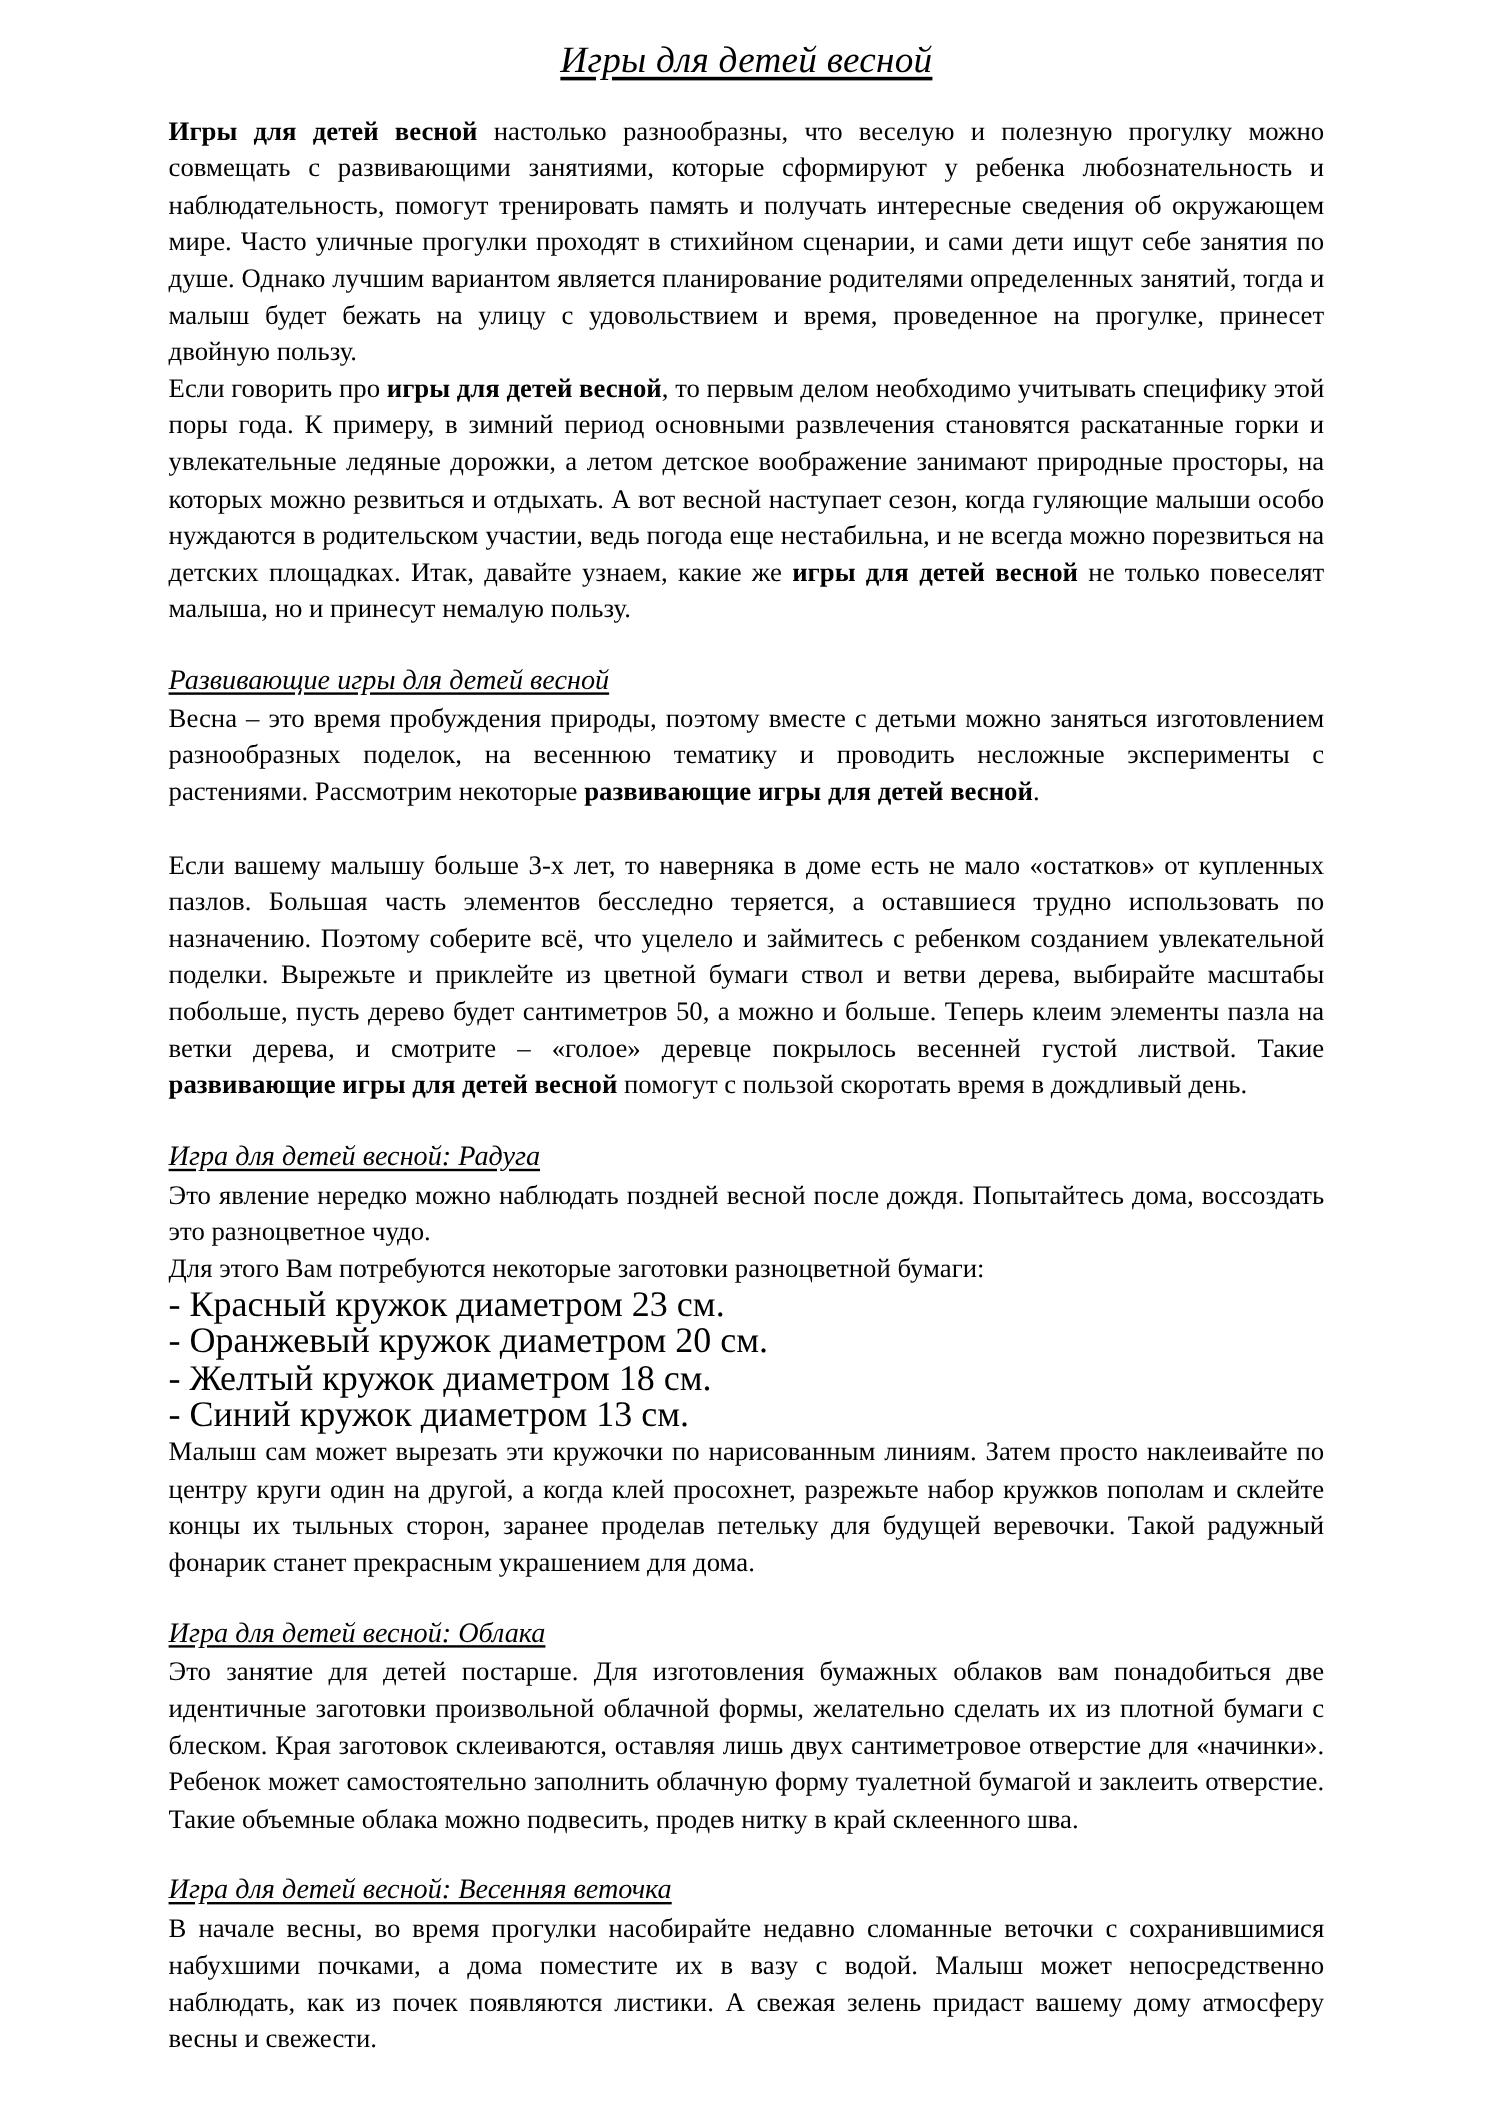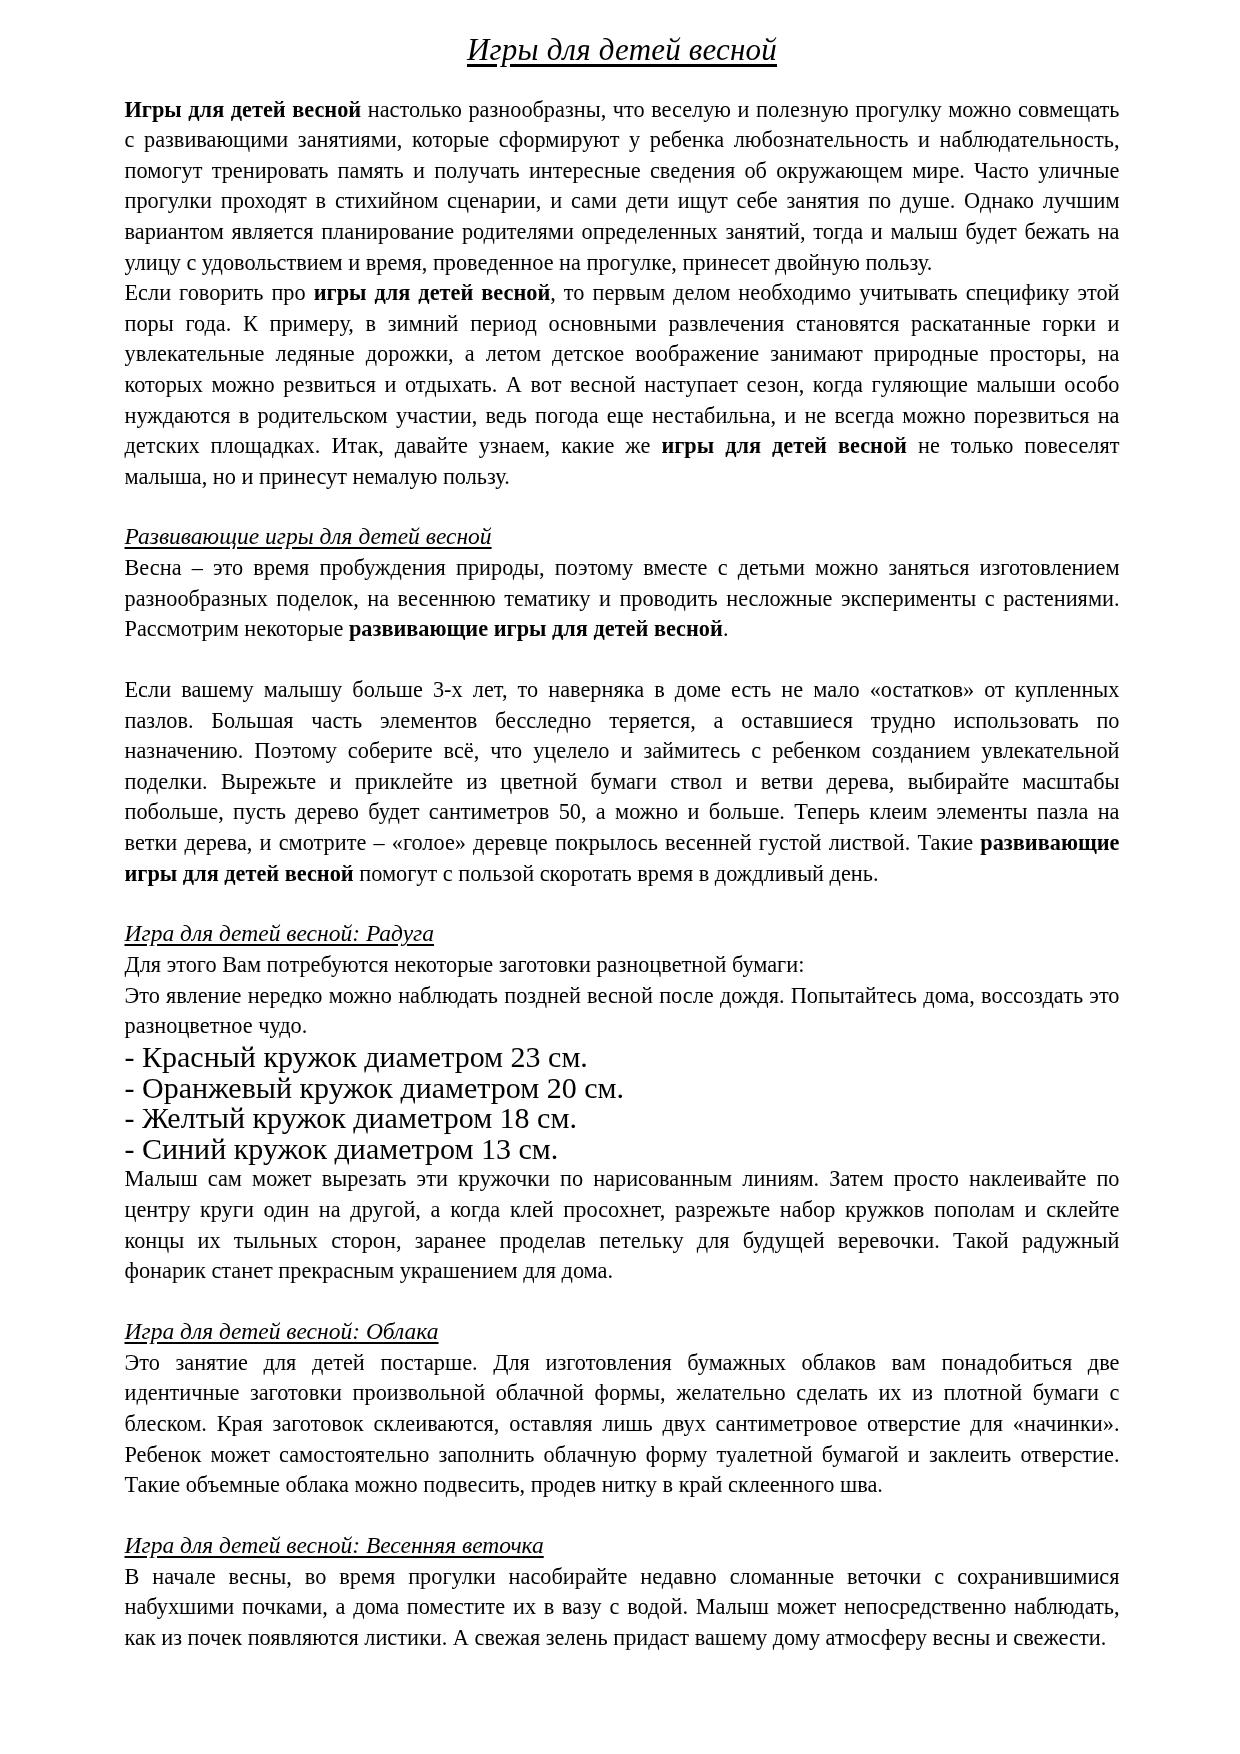--- a/index.html
+++ b/index.html
@@ -29,21 +29,21 @@
   }
   .doc-title .u {
     text-decoration: underline;
     text-underline-offset: 4px;
   }
   .body-text {
     font-size: 22.3px;
     line-height: 30.6px;
     text-align: justify;
     text-justify: inter-word;
-    margin: 0;
+    margin: 16px;
   }
   .para {
     margin: 0 0 0 0;
   }
   .para + .para {
     margin-top: 0;
   }
   .gap-lg {
     height: 30px;
   }
@@ -101,22 +101,22 @@
     <div class="gap-lg"></div>
 
     <div>
       <p class="para"><span>Если вашему малышу больше 3-х лет, то наверняка в доме есть не мало «остатков» от купленных пазлов. Большая часть элементов бесследно теряется, а оставшиеся трудно использовать по назначению. Поэтому соберите всё, что уцелело и займитесь с ребенком созданием увлекательной поделки. Вырежьте и приклейте из цветной бумаги ствол и ветви дерева, выбирайте масштабы побольше, пусть дерево будет сантиметров 50, а можно и больше. Теперь клеим элементы пазла на ветки дерева, и смотрите – «голое» деревце покрылось весенней густой листвой. Такие </span><b>развивающие игры для детей весной</b><span> помогут с пользой скоротать время в дождливый день.</span></p>
     </div>
 
     <div class="gap-lg"></div>
 
     <div>
       <div class="section-heading"><span class="u">Игра для детей весной: Радуга</span></div>
+      <p class="para">Это явление нередко можно наблюдать поздней весной после дождя. Попытайтесь дома, воссоздать это разноцветное чудо.</p>
       <p class="para nojust">Для этого Вам потребуются некоторые заготовки разноцветной бумаги:</p>
-      <p class="para">Это явление нередко можно наблюдать поздней весной после дождя. Попытайтесь дома, воссоздать это разноцветное чудо.</p>
       <ul class="circles">
         <li>- Красный кружок диаметром 23 см.</li>
         <li>- Оранжевый кружок диаметром 20 см.</li>
         <li>- Желтый кружок диаметром 18 см.</li>
         <li>- Синий кружок диаметром 13 см.</li>
       </ul>
       <p class="para">Малыш сам может вырезать эти кружочки по нарисованным линиям. Затем просто наклеивайте по центру круги один на другой, а когда клей просохнет, разрежьте набор кружков пополам и склейте концы их тыльных сторон, заранее проделав петельку для будущей веревочки. Такой радужный фонарик станет прекрасным украшением для дома.</p>
     </div>
 
     <div class="gap-lg"></div>

